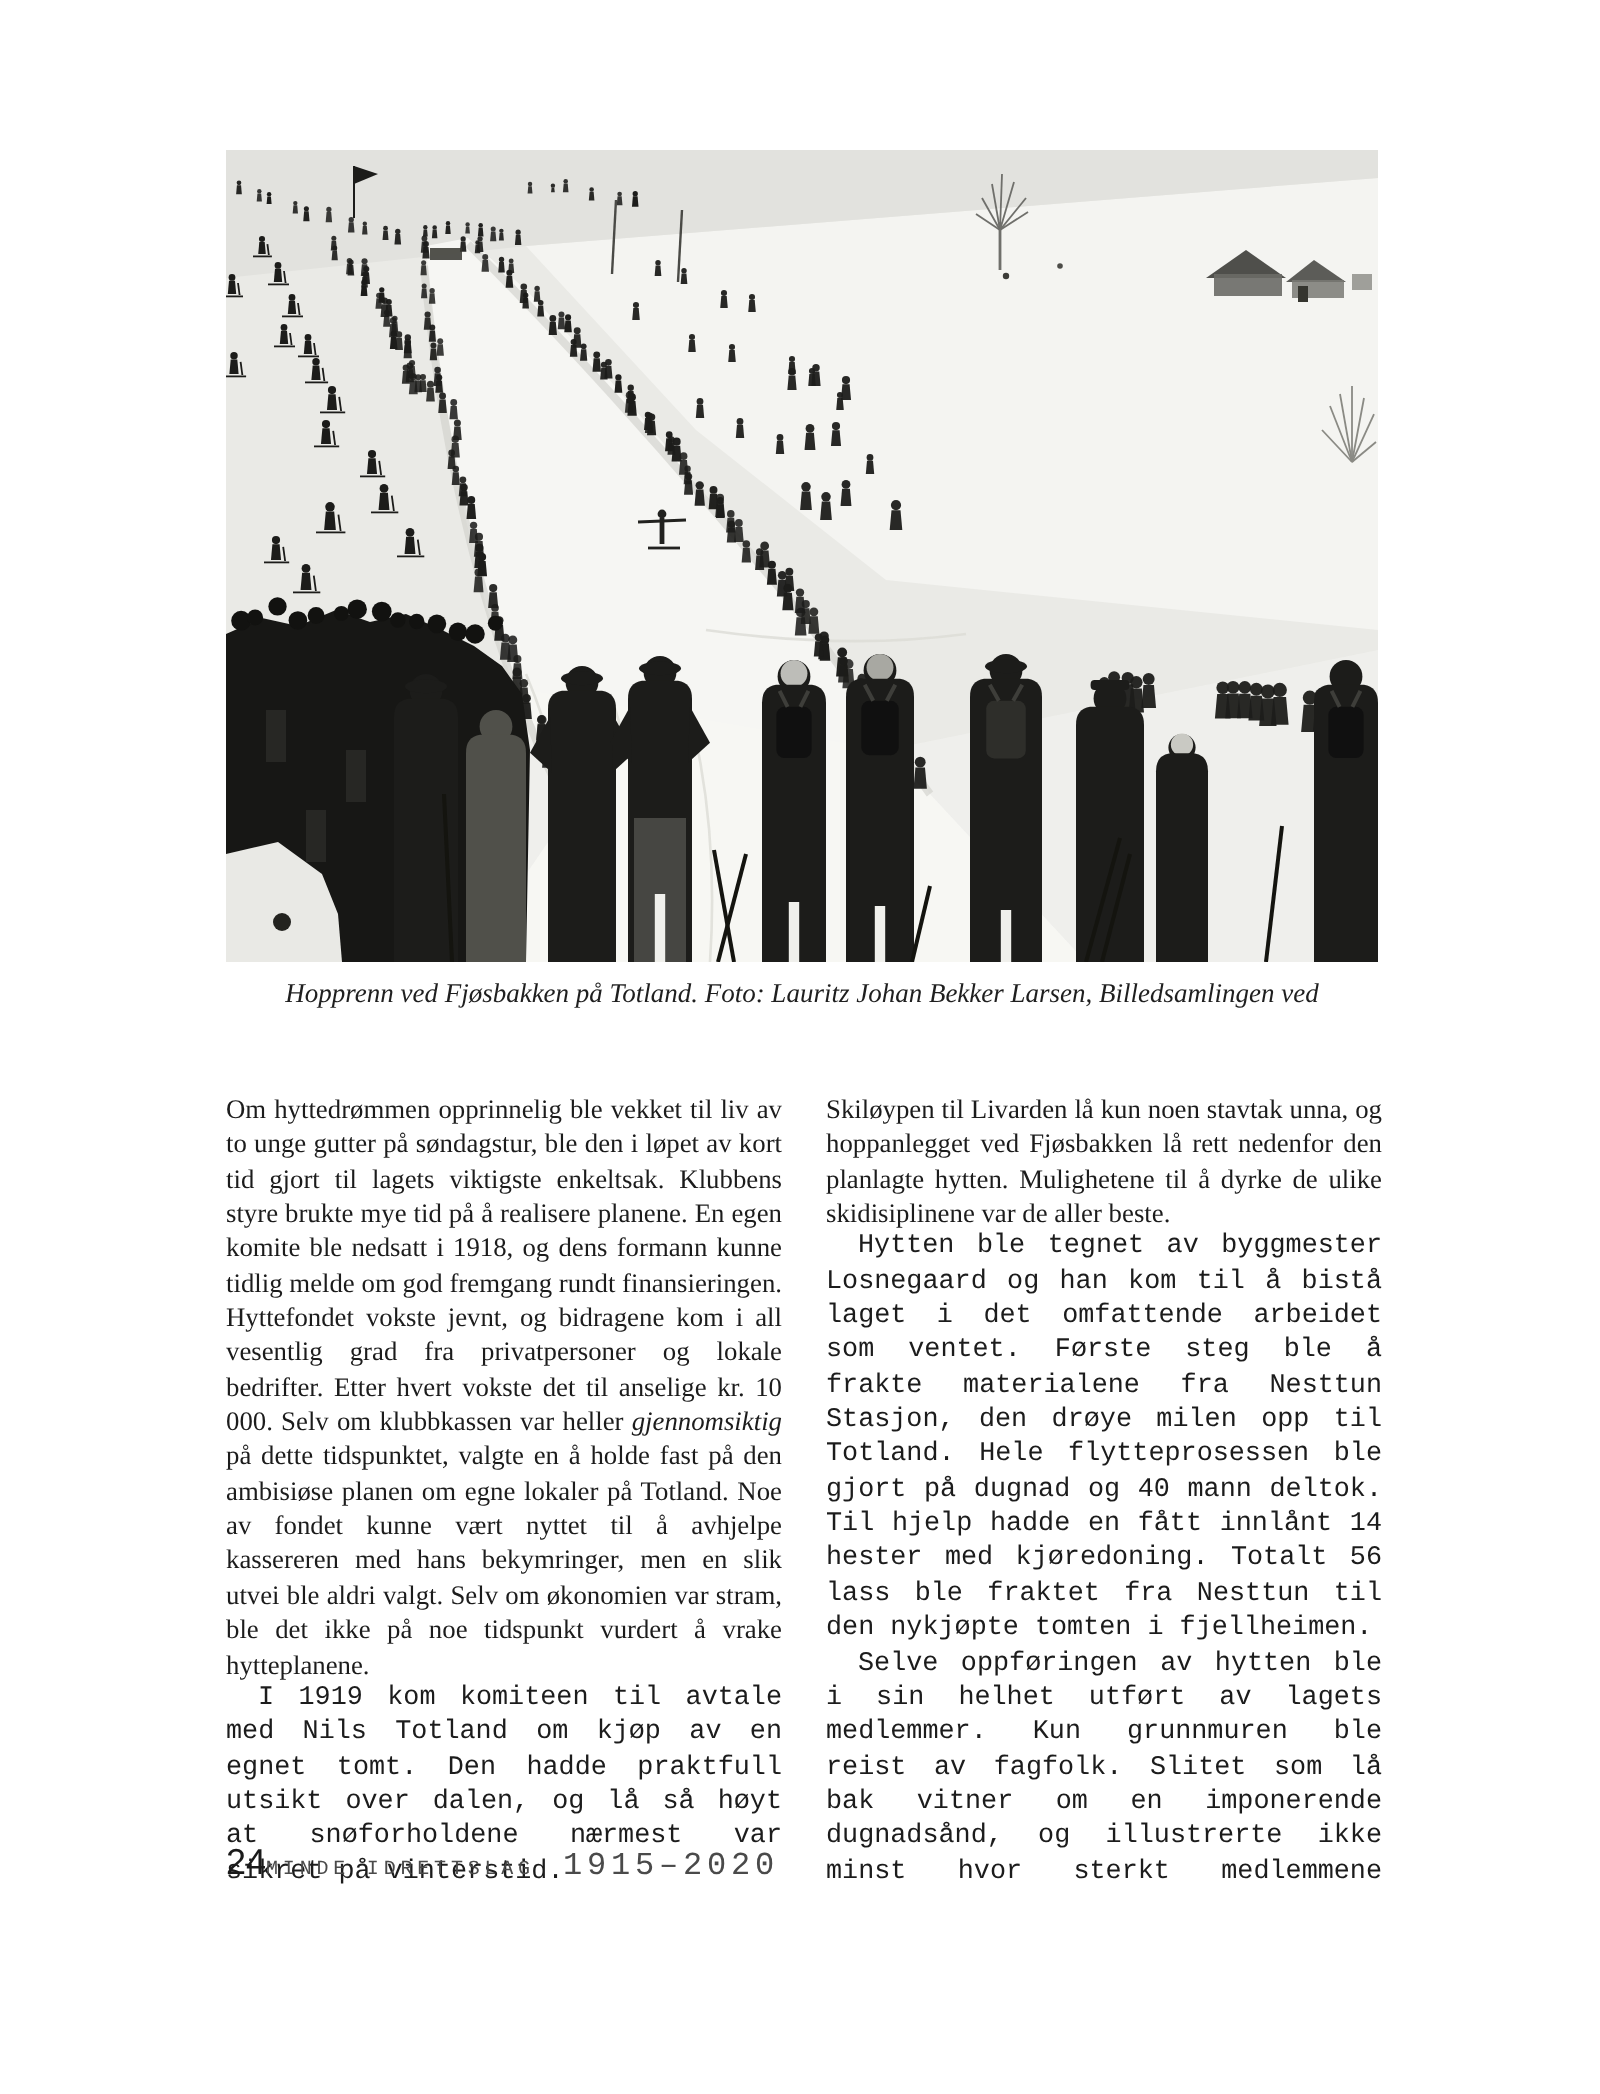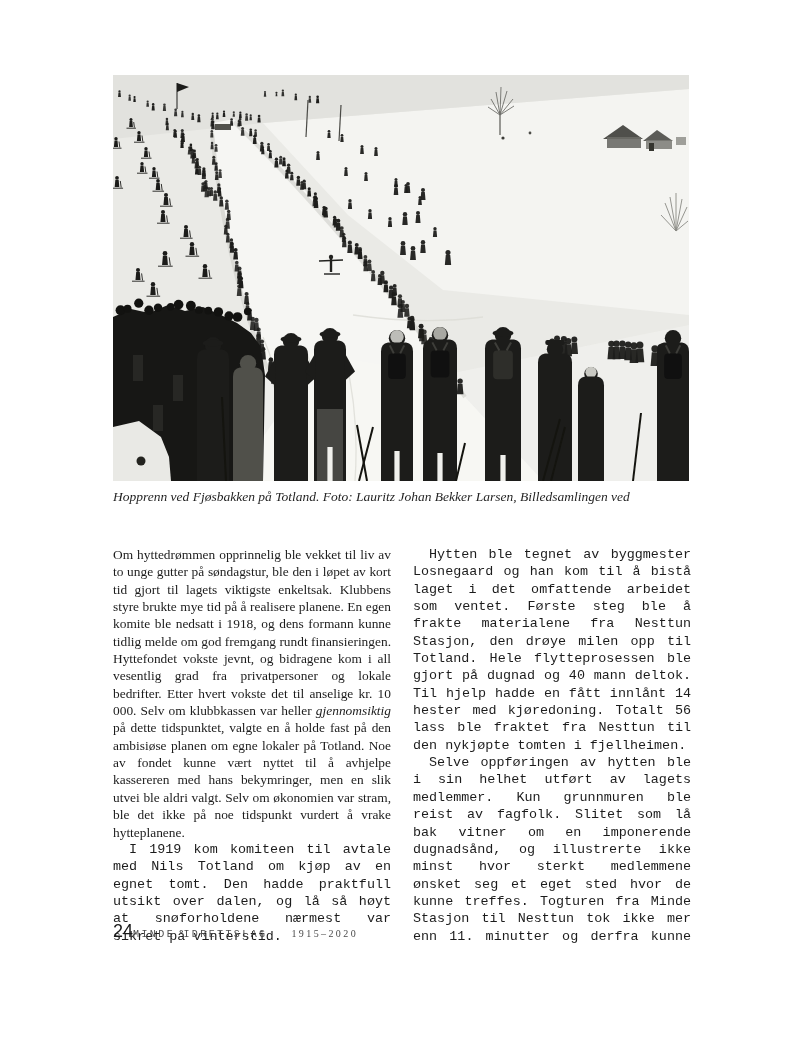--- a/index.html
+++ b/index.html
@@ -2,32 +2,32 @@
 <html lang="nb"><head>
 <meta charset="utf-8">
 <style>
   html,body{margin:0;padding:0;background:#fff;}
   .page{position:relative;width:800px;height:1047px;background:#ffffff;overflow:hidden;
         font-family:"Liberation Serif",serif;}
   .photo{position:absolute;left:113px;top:75px;width:576px;height:406px;}
   .photo svg{display:block;width:576px;height:406px;}
   .caption{position:absolute;left:113px;top:488px;width:576px;
            font:italic 13.5px/17.5px "Liberation Serif",serif;color:#1f1f1f;}
-  .caption span{display:block;}
+  .caption span{display:block;text-align:center;}
   .columns{position:absolute;left:113px;top:546px;width:578px;height:400px;
            display:flex;gap:22px;overflow:hidden;}
   .col{width:278px;font-size:13.4px;line-height:17.35px;text-align:justify;color:#1c1c1c;}
   .col p{margin:0;}
   .col p.ind{text-indent:16px;font-family:Liberation Mono, monospace;}
   .col em{font-style:italic;}
   .footer{position:absolute;left:113px;top:921px;display:flex;align-items:baseline;}
   .pagenum{font-family:"Liberation Sans",sans-serif;font-size:18px;color:#1a1a1a;}
   .ftitle{font-family:Liberation Mono, monospace;font-size:10px;
           letter-spacing:2.4px;color:#4a4a4a;}
-  .fyears{margin-left:24px;font-family:Liberation Serif, serif;font-size:10px;
+  .fyears{margin-left:14px;font-family:Liberation Mono, monospace;font-size:16px;
           letter-spacing:2.4px;color:#4a4a4a;}
 </style>
 </head>
 <body>
 
 <div class="page">
 
   <figure class="photo" style="margin:0">
     <svg viewBox="0 0 576 406" xmlns="http://www.w3.org/2000/svg" preserveAspectRatio="none">
         <rect x="0" y="0" width="576" height="406" fill="#eaeae6"></rect>
@@ -612,20 +612,21 @@
   <figcaption class="caption">
     <span>Hopprenn ved Fjøsbakken på Totland. Foto: Lauritz Johan Bekker Larsen, Billedsamlingen ved</span>
   </figcaption>
 
   <div class="columns">
     <div class="col">
         <p><span>Om hyttedrømmen opprinnelig ble vekket til liv av to unge gutter på søndagstur, ble den i løpet av kort tid gjort til lagets viktigste enkeltsak. Klubbens styre brukte mye tid på å realisere planene. En egen komite ble nedsatt i 1918, og dens formann kunne tidlig melde om god fremgang rundt finansieringen. Hyttefondet vokste jevnt, og bidragene kom i all vesentlig grad fra privatpersoner og lokale bedrifter. Etter hvert vokste det til anselige kr. 10 000. Selv om klubbkassen var heller </span><em>gjennomsiktig</em><span> på dette tidspunktet, valgte en å holde fast på den ambisiøse planen om egne lokaler på Totland. Noe av fondet kunne vært nyttet til å avhjelpe kassereren med hans bekymringer, men en slik utvei ble aldri valgt. Selv om økonomien var stram, ble det ikke på noe tidspunkt vurdert å vrake hytteplanene.</span></p>
         <p class="ind"><span>I 1919 kom komiteen til avtale med Nils Totland om kjøp av en egnet tomt. Den hadde praktfull utsikt over dalen, og lå så høyt at snøforholdene nærmest var sikret på vinterstid.</span></p>
       </div>
     <div class="col">
+        <p><span>Skiløypen til Livarden lå kun noen stavtak unna, og hoppanlegget ved Fjøsbakken lå rett nedenfor den planlagte hytten. Mulighetene til å dyrke de ulike skidisiplinene var de aller beste.</span></p>
         <p class="ind"><span>Hytten ble tegnet av byggmester Losnegaard og han kom til å bistå laget i det omfattende arbeidet som ventet. Første steg ble å frakte materialene fra Nesttun Stasjon, den drøye milen opp til Totland. Hele flytteprosessen ble gjort på dugnad og 40 mann deltok. Til hjelp hadde en fått innlånt 14 hester med kjøredoning. Totalt 56 lass ble fraktet fra Nesttun til den nykjøpte tomten i fjellheimen.</span></p>
         <p class="ind"><span>Selve oppføringen av hytten ble i sin helhet utført av lagets medlemmer. Kun grunnmuren ble reist av fagfolk. Slitet som lå bak vitner om en imponerende dugnadsånd, og illustrerte ikke minst hvor sterkt medlemmene ønsket seg et eget sted hvor de kunne treffes. Togturen fra Minde Stasjon til Nesttun tok ikke mer enn 11. minutter og derfra kunne en gå eller ta drosje de</span></p>
       </div>
   </div>
 
   <div class="footer">
     <span class="pagenum">24</span>
     <span class="ftitle">MINDE IDRETTSLAG</span>
     <span class="fyears">1915–2020</span>
   </div>

